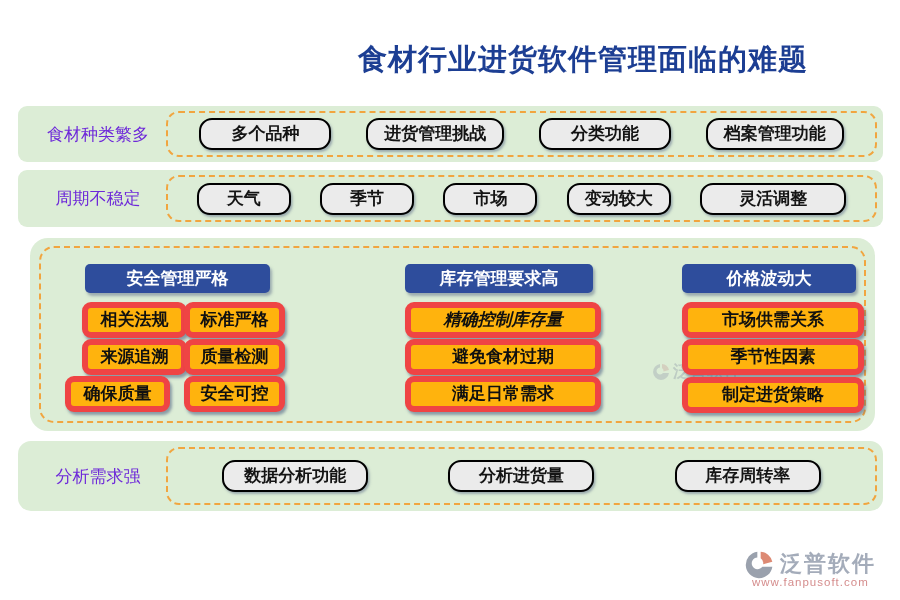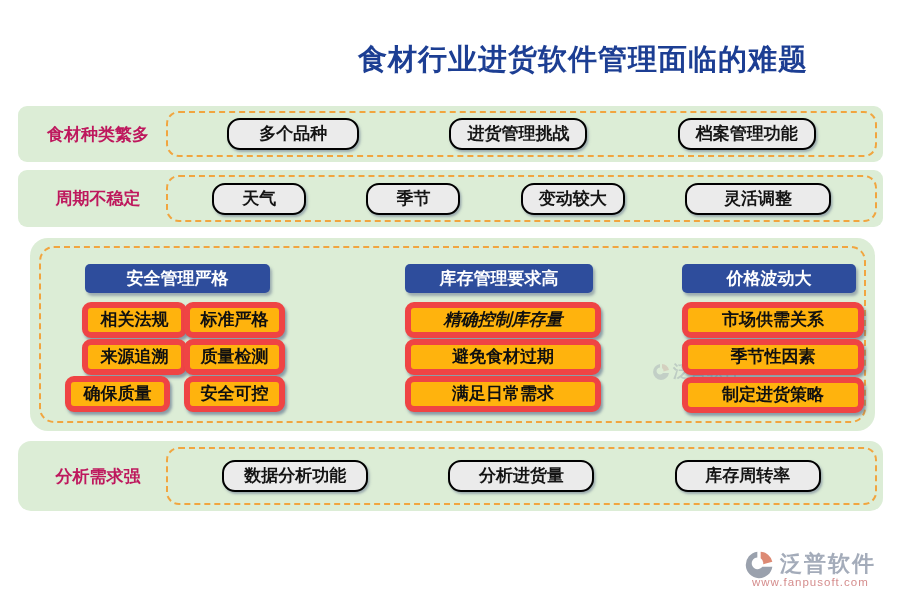--- a/index.html
+++ b/index.html
@@ -10,21 +10,21 @@
   .title{
     position:absolute;top:40px;left:0;width:808px;text-align:right;
     font-size:29px;font-weight:bold;color:#1c3e93;letter-spacing:1px;
   }
   .band{
     position:absolute;left:18px;width:865px;background:#dcedd6;border-radius:9px;
   }
   .band-label{
     position:absolute;left:10px;top:0;bottom:0;width:140px;
     display:flex;align-items:center;justify-content:center;
-    font-size:17px;font-weight:bold;color:#be185d;
+    font-size:17px;font-weight:normal;color:#6d28d9;
   }
   .dash-zone{
     position:absolute;left:148px;right:6px;top:5px;bottom:5px;
     border:2px dashed #f1a53f;border-radius:13px;
     display:flex;align-items:center;justify-content:space-around;padding:0 14px;
   }
   .chip-gray{
     background:#ebebeb;border:2px solid #000000;border-radius:13px;
     font-size:17px;font-weight:bold;color:#141414;text-align:center;
     padding:3px 16px;line-height:22px;min-width:96px;
@@ -72,29 +72,31 @@
 </head>
 <body>
 
 <div class="title">食材行业进货软件管理面临的难题</div>
 
 <div class="band" style="top:106px;height:56px;">
   <div class="band-label">食材种类繁多</div>
   <div class="dash-zone">
     <div class="chip-gray">多个品种</div>
     <div class="chip-gray">进货管理挑战</div>
+    <div class="chip-gray">分类功能</div>
     <div class="chip-gray">档案管理功能</div>
   </div>
 </div>
 
 <div class="band" style="top:170px;height:57px;">
   <div class="band-label">周期不稳定</div>
   <div class="dash-zone">
     <div class="chip-gray narrow">天气</div>
     <div class="chip-gray narrow">季节</div>
+    <div class="chip-gray narrow">市场</div>
     <div class="chip-gray narrow">变动较大</div>
     <div class="chip-gray wide">灵活调整</div>
   </div>
 </div>
 
 <div class="panel">
   <div class="panel-dash"></div>
 
   <div class="watermark">
     <svg width="18" height="18" viewBox="0 0 36 36">

